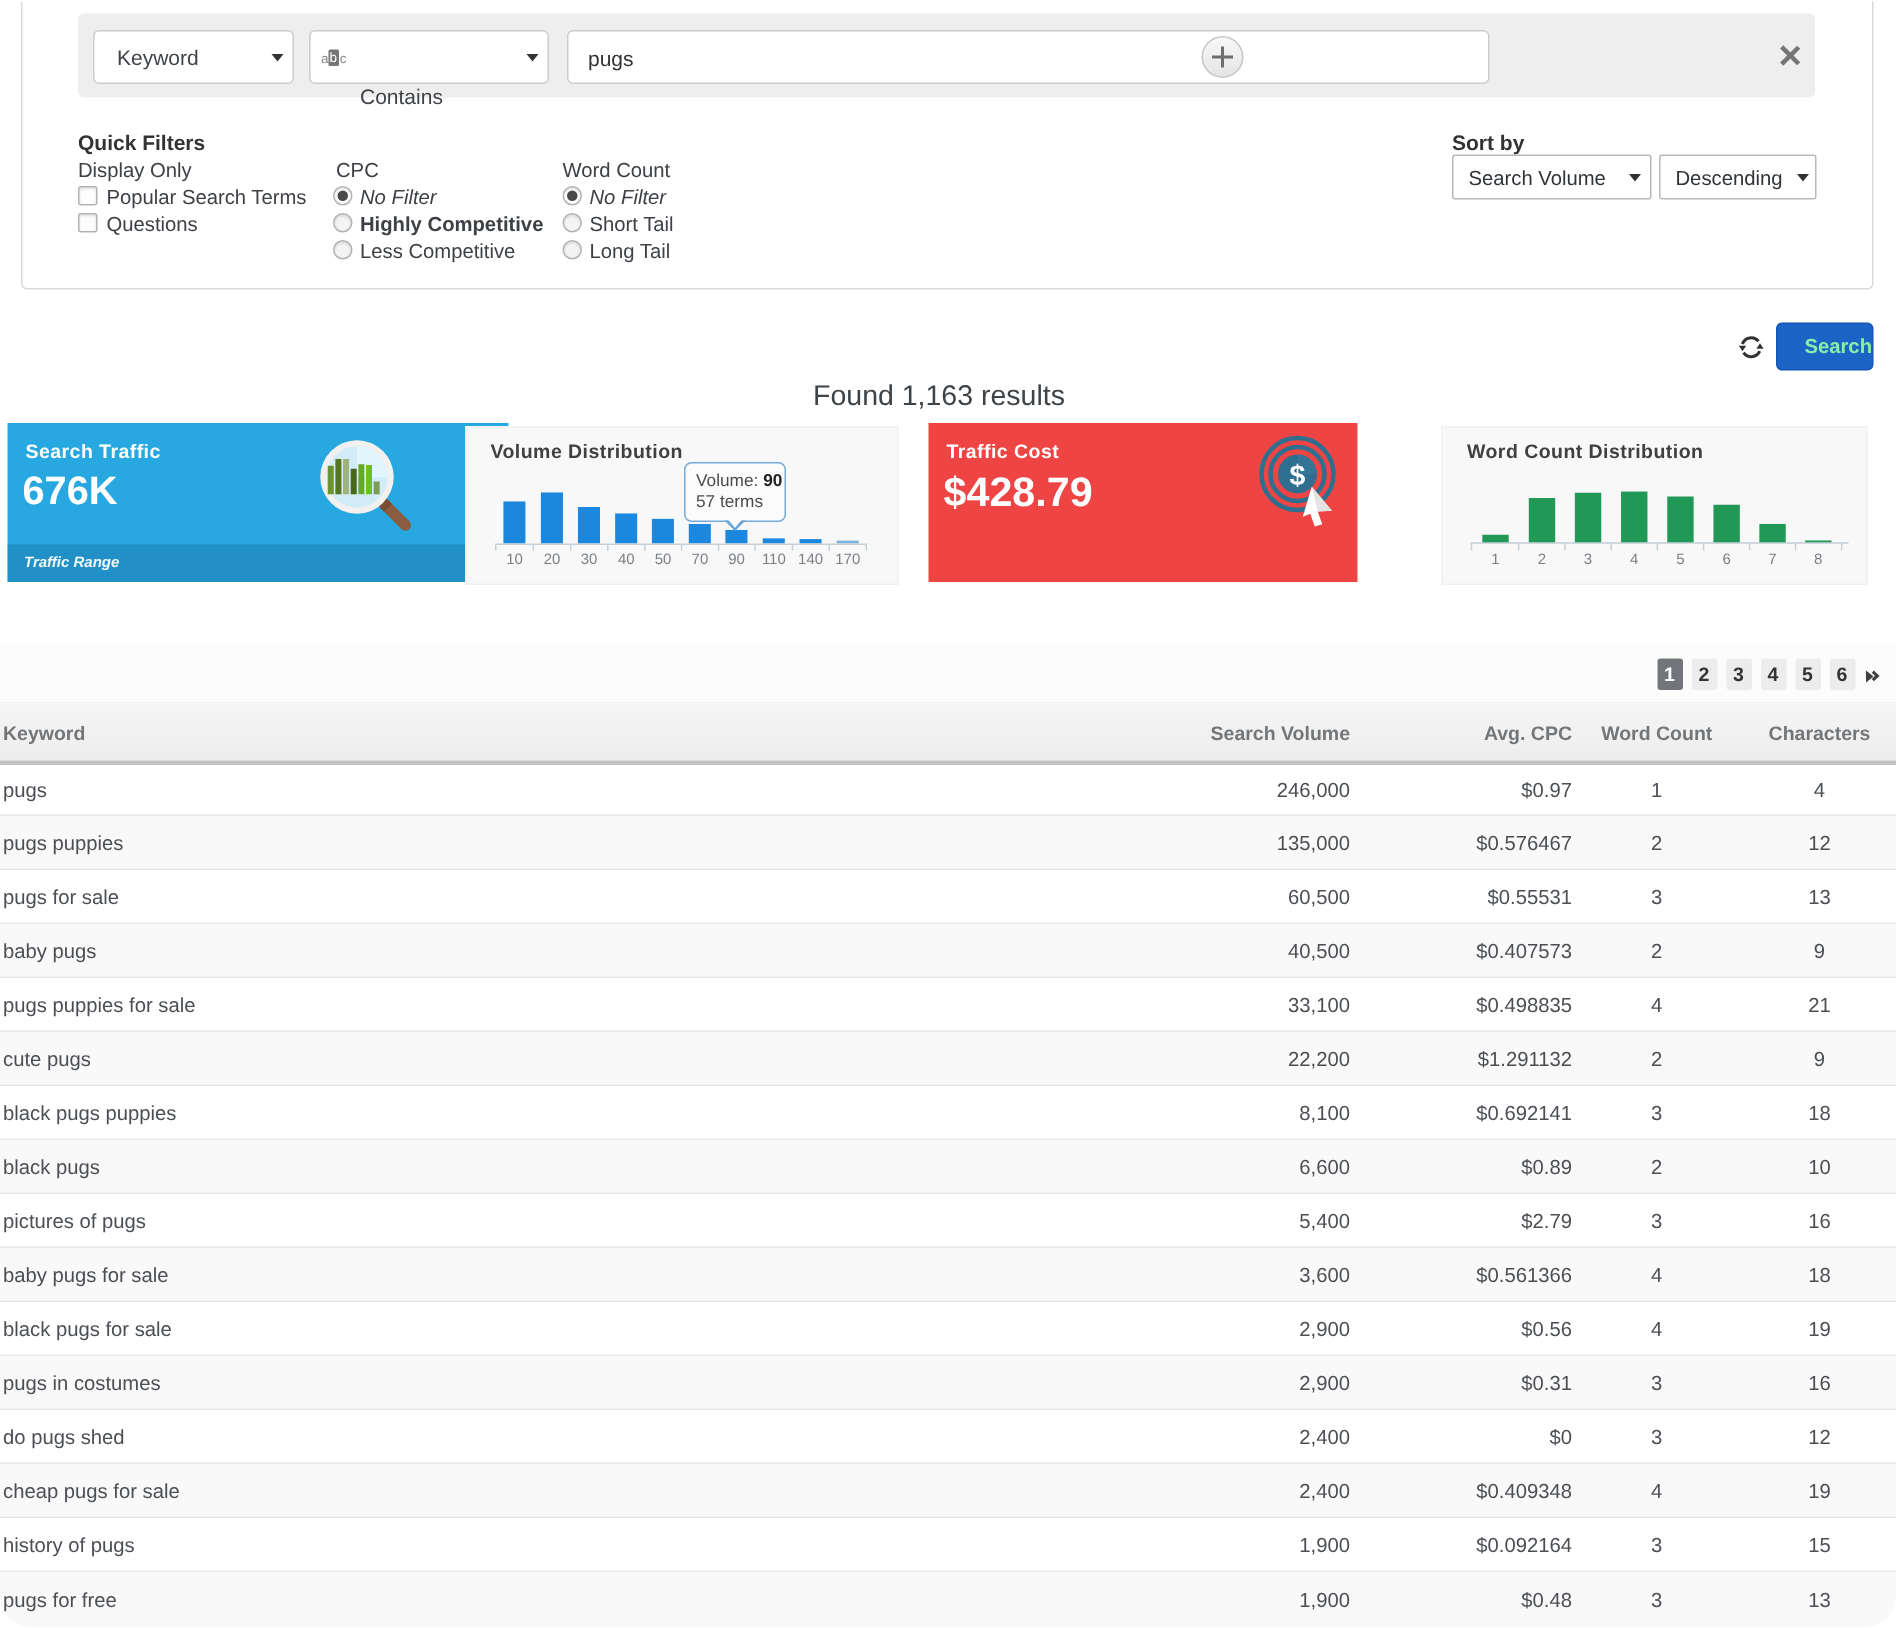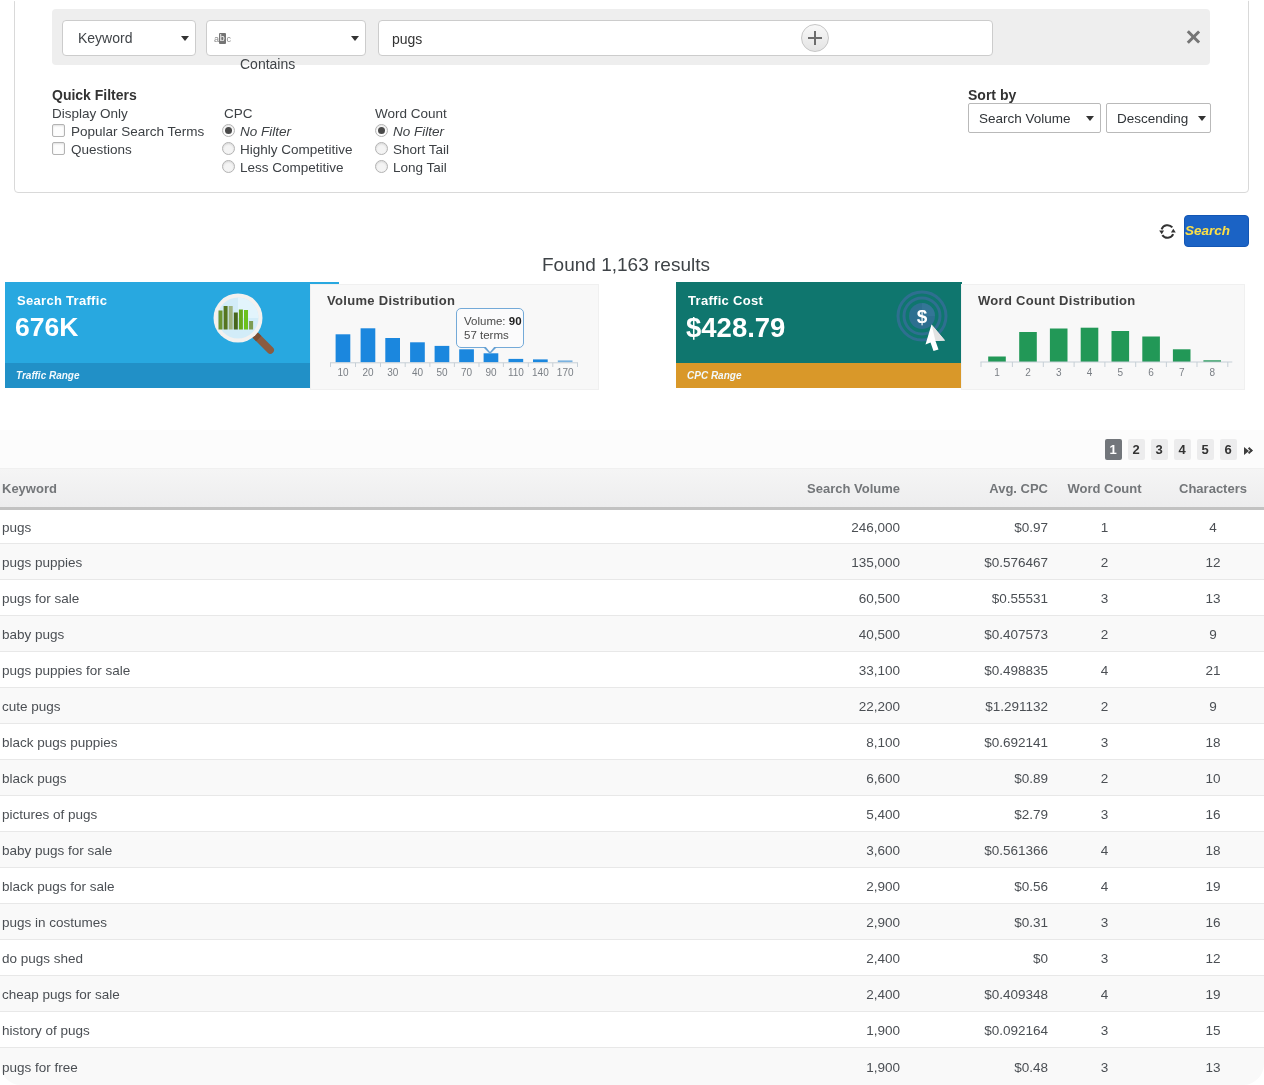--- a/index.html
+++ b/index.html
@@ -36,30 +36,30 @@
 .chk { position:absolute; width:13px; height:13px; background:#fdfdfd; border:1px solid #b3b3b3; border-radius:2px; box-shadow:inset 0 1px 2px rgba(0,0,0,0.12); }
 .rad { position:absolute; width:13px; height:13px; background:#f4f4f4; border:1px solid #b3b3b3; border-radius:50%; box-shadow:inset 0 1px 2px rgba(0,0,0,0.12); }
 .rad.on { background:#fff; }
 .rad.on:before { content:""; position:absolute; left:2px; top:2px; width:7px; height:7px; border-radius:50%; background:#4a4a4a; }
 
 
 .sortsel { background:#fff; border:1px solid #b9b9b9; border-radius:2px; font-size:13.5px; color:#303438; }
 .sortsel span.t { position:absolute; left:10px; top:7px; }
 
 
-#searchbtn { left:1184px; top:215px; width:65px; height:32px; background:#1b63c5; border:1px solid #1356b4; border-radius:4px; color:#fde047; font-size:13.5px; font-weight:bold; text-align:left; line-height:30px;font-style:italic; }
+#searchbtn { left:1184px; top:215px; width:65px; height:32px; background:#1b63c5; border:1px solid #1356b4; border-radius:4px; color:#86efac; font-size:13.5px; font-weight:bold; text-align:right; line-height:30px; }
 
 #found { left:0; top:254px; width:1252px; text-align:center; font-size:19px; color:#3e4347; }
 
 
 .card { overflow:hidden; }
 #card1 { left:5px; top:282px; width:334px; height:106px; background:#28a8e0; }
 #card1 .foot { position:absolute; left:0; bottom:0; width:100%; height:25px; background:#2190c7; }
 #card3 .big { font-size:27.5px; }
-#card3 { left:676px; top:282px; width:286px; height:106px; background:#0f766e; }
+#card3 { left:619px; top:282px; width:286px; height:106px; background:#ef4444; }
 #card3 .foot { position:absolute; left:0; bottom:0; width:100%; height:25px; background:#d99829; }
 .card .title { position:absolute; left:12px; top:10.5px; font-size:13px; font-weight:bold; color:#fff; letter-spacing:0.3px; }
 .card .big { position:absolute; left:10px; top:32px; font-size:26.5px; line-height:1; font-weight:bold; color:#fff; }
 .card .fl { position:absolute; left:11px; top:7px; font-size:10px; font-style:italic; font-weight:bold; color:#f2f9fd; }
 .card .fr { position:absolute; right:10px; top:6.5px; font-size:11px; font-weight:normal; color:#fff;margin-top:20px; }
 .chartcard { background:#f8f8f8; border:1px solid #f0f0f0; }
 #card2 { left:310px; top:284px; width:289px; height:106px; }
 #card4 { left:961px; top:284px; width:284px; height:106px; }
 .chartcard .title { position:absolute; left:16px; top:8px; font-size:13px; color:#404040; font-weight:bold; font-style:normal; }
 
@@ -124,21 +124,21 @@
   <div class="abs qf-l" style="left:52px; top:106px;">Display Only</div>
   <span class="chk abs" style="left:52px; top:124px;"></span>
   <div class="abs qf-l" style="left:71px; top:124px;">Popular Search Terms</div>
   <span class="chk abs" style="left:52px; top:142px;"></span>
   <div class="abs qf-l" style="left:71px; top:142px;">Questions</div>
 
   <div class="abs qf-l" style="left:224px; top:106px;">CPC</div>
   <span class="rad on abs" style="left:222px; top:124px;"></span>
   <div class="abs qf-l" style="left:240px; top:124px; font-style:italic;">No Filter</div>
   <span class="rad abs" style="left:222px; top:142px;"></span>
-  <div class="abs qf-l" style="left:240px; top:142px;">Highly Competitive</div>
+  <div class="abs qf-l" style="left:240px; top:142px;font-weight:bold;">Highly Competitive</div>
   <span class="rad abs" style="left:222px; top:160px;"></span>
   <div class="abs qf-l" style="left:240px; top:160px;">Less Competitive</div>
 
   <div class="abs qf-l" style="left:375px; top:106px;">Word Count</div>
   <span class="rad on abs" style="left:375px; top:124px;"></span>
   <div class="abs qf-l" style="left:393px; top:124px; font-style:italic;">No Filter</div>
   <span class="rad abs" style="left:375px; top:142px;"></span>
   <div class="abs qf-l" style="left:393px; top:142px;">Short Tail</div>
   <span class="rad abs" style="left:375px; top:160px;"></span>
   <div class="abs qf-l" style="left:393px; top:160px;">Long Tail</div>
@@ -245,24 +245,20 @@
     <div class="big">$428.79</div>
     <svg style="position:absolute; left:211px; top:0;" width="75" height="79" viewBox="0 0 75 79">
       <circle cx="35" cy="34" r="24" fill="none" stroke="#2e6f90" stroke-width="3"></circle>
       <circle cx="35" cy="34" r="18" fill="none" stroke="#2e6f90" stroke-width="3"></circle>
       <circle cx="35" cy="34" r="13" fill="#2e6f90"></circle>
       <path d="M35 21 A13 13 0 0 1 48 34 L35 34 Z" fill="#38799c" opacity="0.6"></path>
       <text x="35" y="41" font-size="19" font-weight="bold" fill="#fff" text-anchor="middle" font-family="Liberation Sans, sans-serif">$</text>
       <path d="M44.5 42.5 L38.5 62.5 L43.5 60.5 L46.5 69 L51.5 67.5 L48.5 59 L58 58.5 Z" fill="#fff"></path>
       <path d="M44.5 42.5 L48.5 59 L58 58.5 Z" fill="#e3e3e3"></path>
     </svg>
-    <div class="foot">
-        <div class="fl">CPC Range</div>
-        <div class="fr">$0 - $9.10</div>
-      </div>
   </div>
 
   <div class="abs card chartcard" id="card4">
     <div class="title">Word Count Distribution</div>
     <svg style="position:absolute; left:0; top:0;" width="284" height="106" viewBox="0 0 284 106">
       <g fill="#229857">
         <rect x="26.2" y="71.5" width="17.6" height="5.5"></rect>
         <rect x="57.2" y="47" width="17.6" height="30"></rect>
         <rect x="87.9" y="43.5" width="17.6" height="33.5"></rect>
         <rect x="118.7" y="42.7" width="17.6" height="34.3"></rect>

